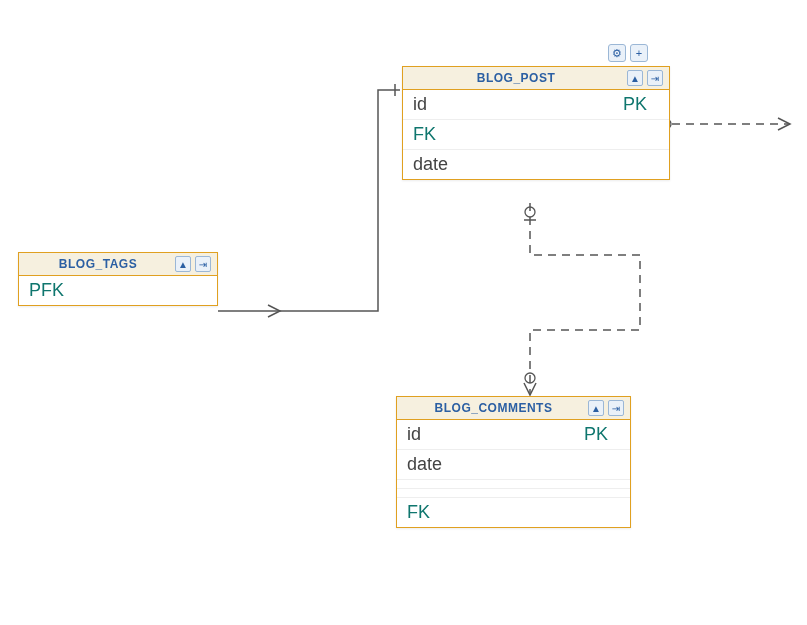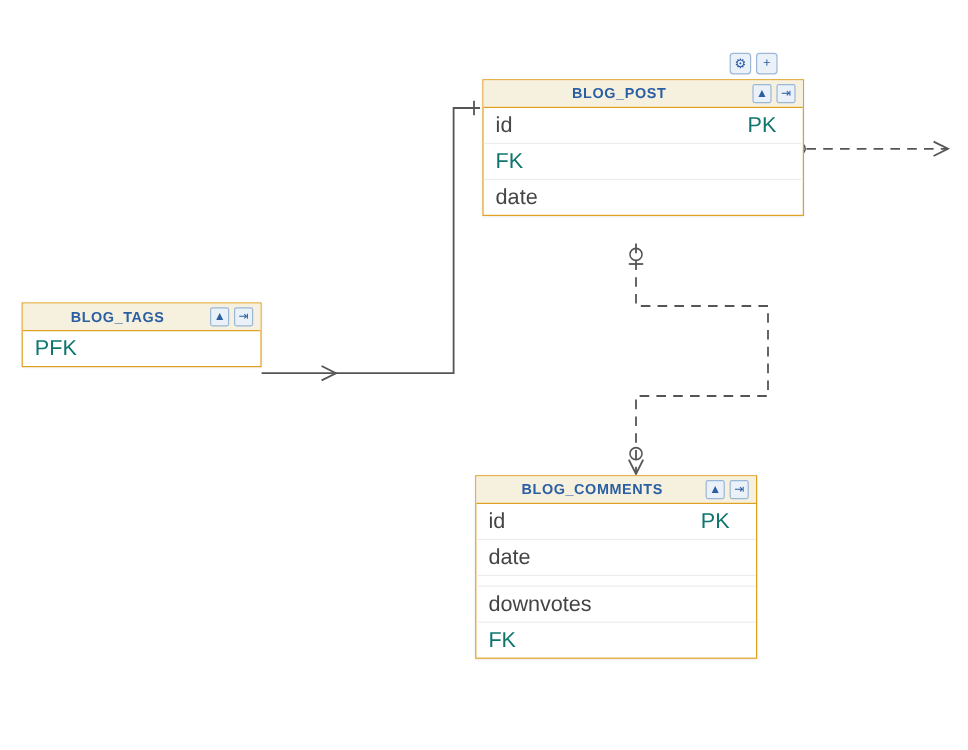--- a/index.html
+++ b/index.html
@@ -170,21 +170,20 @@
         <span class="col-key">PK</span>
       </div>
       <div class="row">
         <span class="col-name">date</span>
         <span class="col-key"></span>
       </div>
       <div class="row">
         <span class="col-key"></span>
       </div>
       <div class="row">
-        <span class="col-name">downvotes</span>
         <span class="col-key"></span>
       </div>
       <div class="row">
         <span class="col-key">FK</span>
       </div>
     </div>
   </div>
 
 </div>
 

